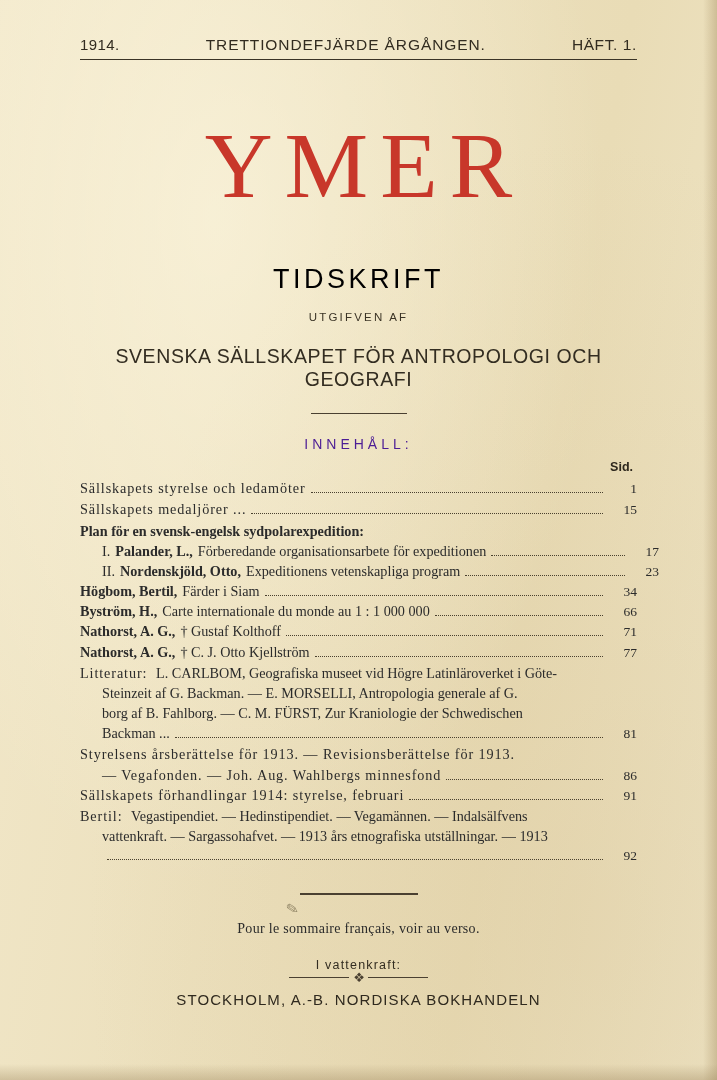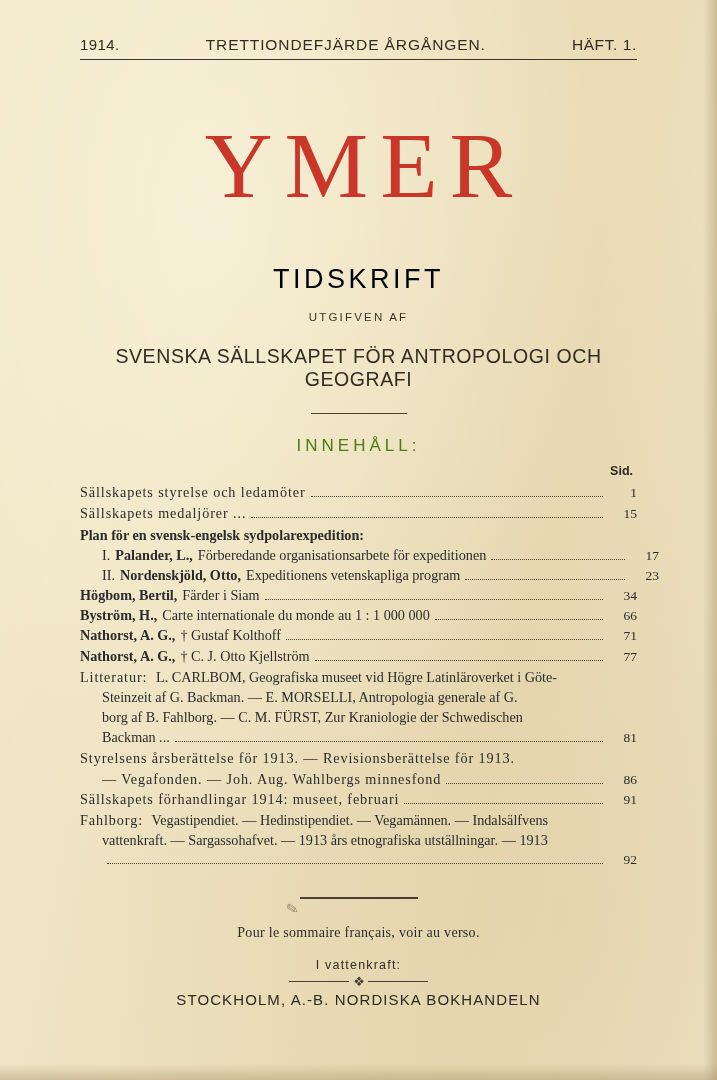--- a/index.html
+++ b/index.html
@@ -110,23 +110,23 @@
     width: 96px;
     height: 1.4px;
     background: #4a4031;
     margin: 22px auto 0;
   }
 
   .innehall {
     text-align: center;
     margin-top: 22px;
     font-family: "Liberation Sans", sans-serif;
-    font-size: 17px;
+    font-size: 14px;
     letter-spacing: 4px;
-    color: #4d7c0f;
+    color: #4c1d95;
   }
 
   
   .sid {
     text-align: right;
     font-family: "Liberation Sans", sans-serif;
     font-weight: bold;
     font-size: 12.5px;
     margin-top: 8px;
     padding-right: 4px;
@@ -356,28 +356,28 @@
     <div class="wrapitem block">
       <p class="spaced">Styrelsens årsberättelse för 1913. — Revisionsberättelse för 1913.</p>
       <div class="lastline cont">
         <span class="spaced">— Vegafonden. — Joh. Aug. Wahlbergs minnesfond</span>
         <span class="dots"></span>
         <span class="pg">86</span>
       </div>
     </div>
 
     <div class="row">
-      <span class="txt spaced">Sällskapets förhandlingar 1914: museet, februari</span>
+      <span class="txt spaced">Sällskapets förhandlingar 1914: styrelse, februari</span>
       <span class="dots"></span>
       <span class="pg">91</span>
     </div>
 
     <div class="wrapitem block">
       <p class="lead">
-        <span class="spaced">Fahlborg:</span>
+        <span class="spaced">Bertil:</span>
         <span style="margin-left:5px;">Vegastipendiet. — Hedinstipendiet. — Vegamännen. — Indalsälfvens</span>
       </p>
       <p class="cont">vattenkraft. — Sargassohafvet. — 1913 års etnografiska utställningar. — 1913</p>
       <div class="lastline cont">
         <span class="dots"></span>
         <span class="pg">92</span>
       </div>
     </div>
 
   </div>

